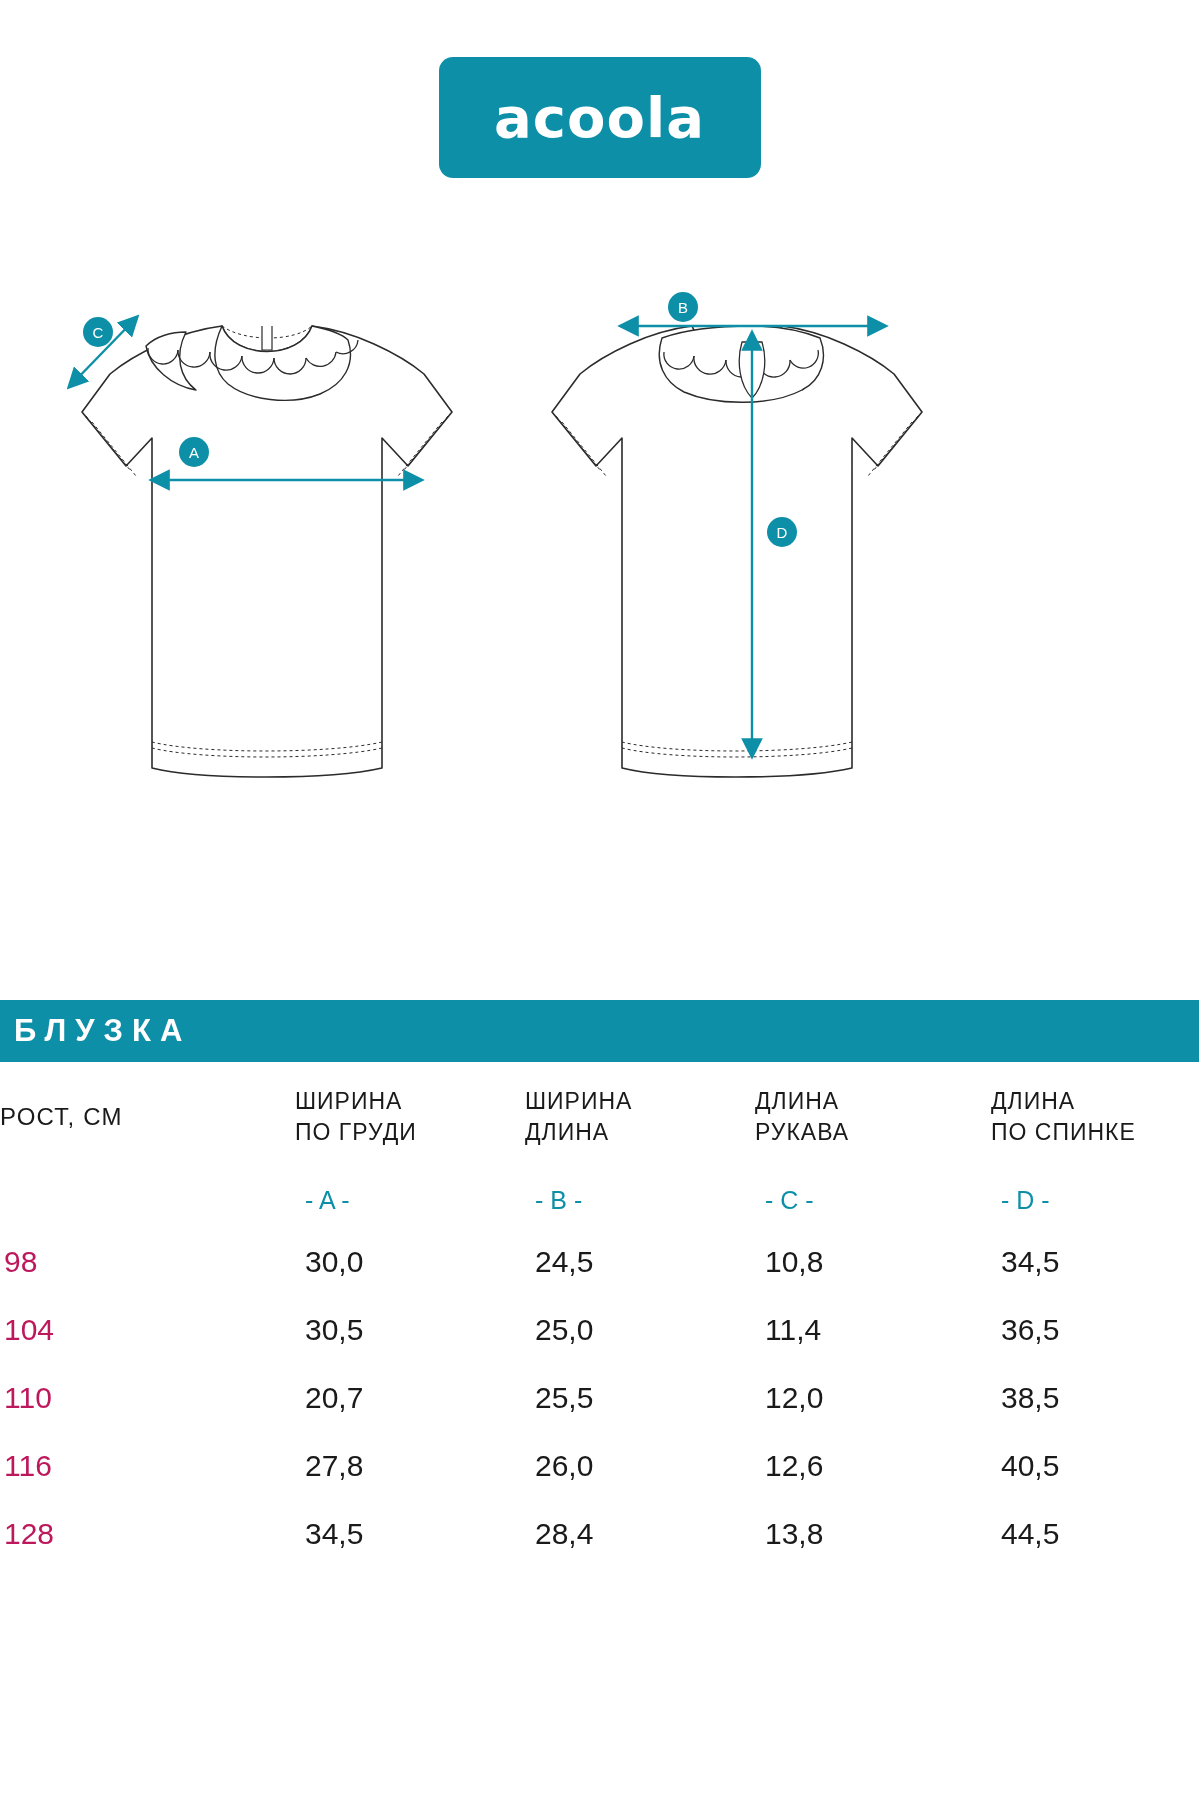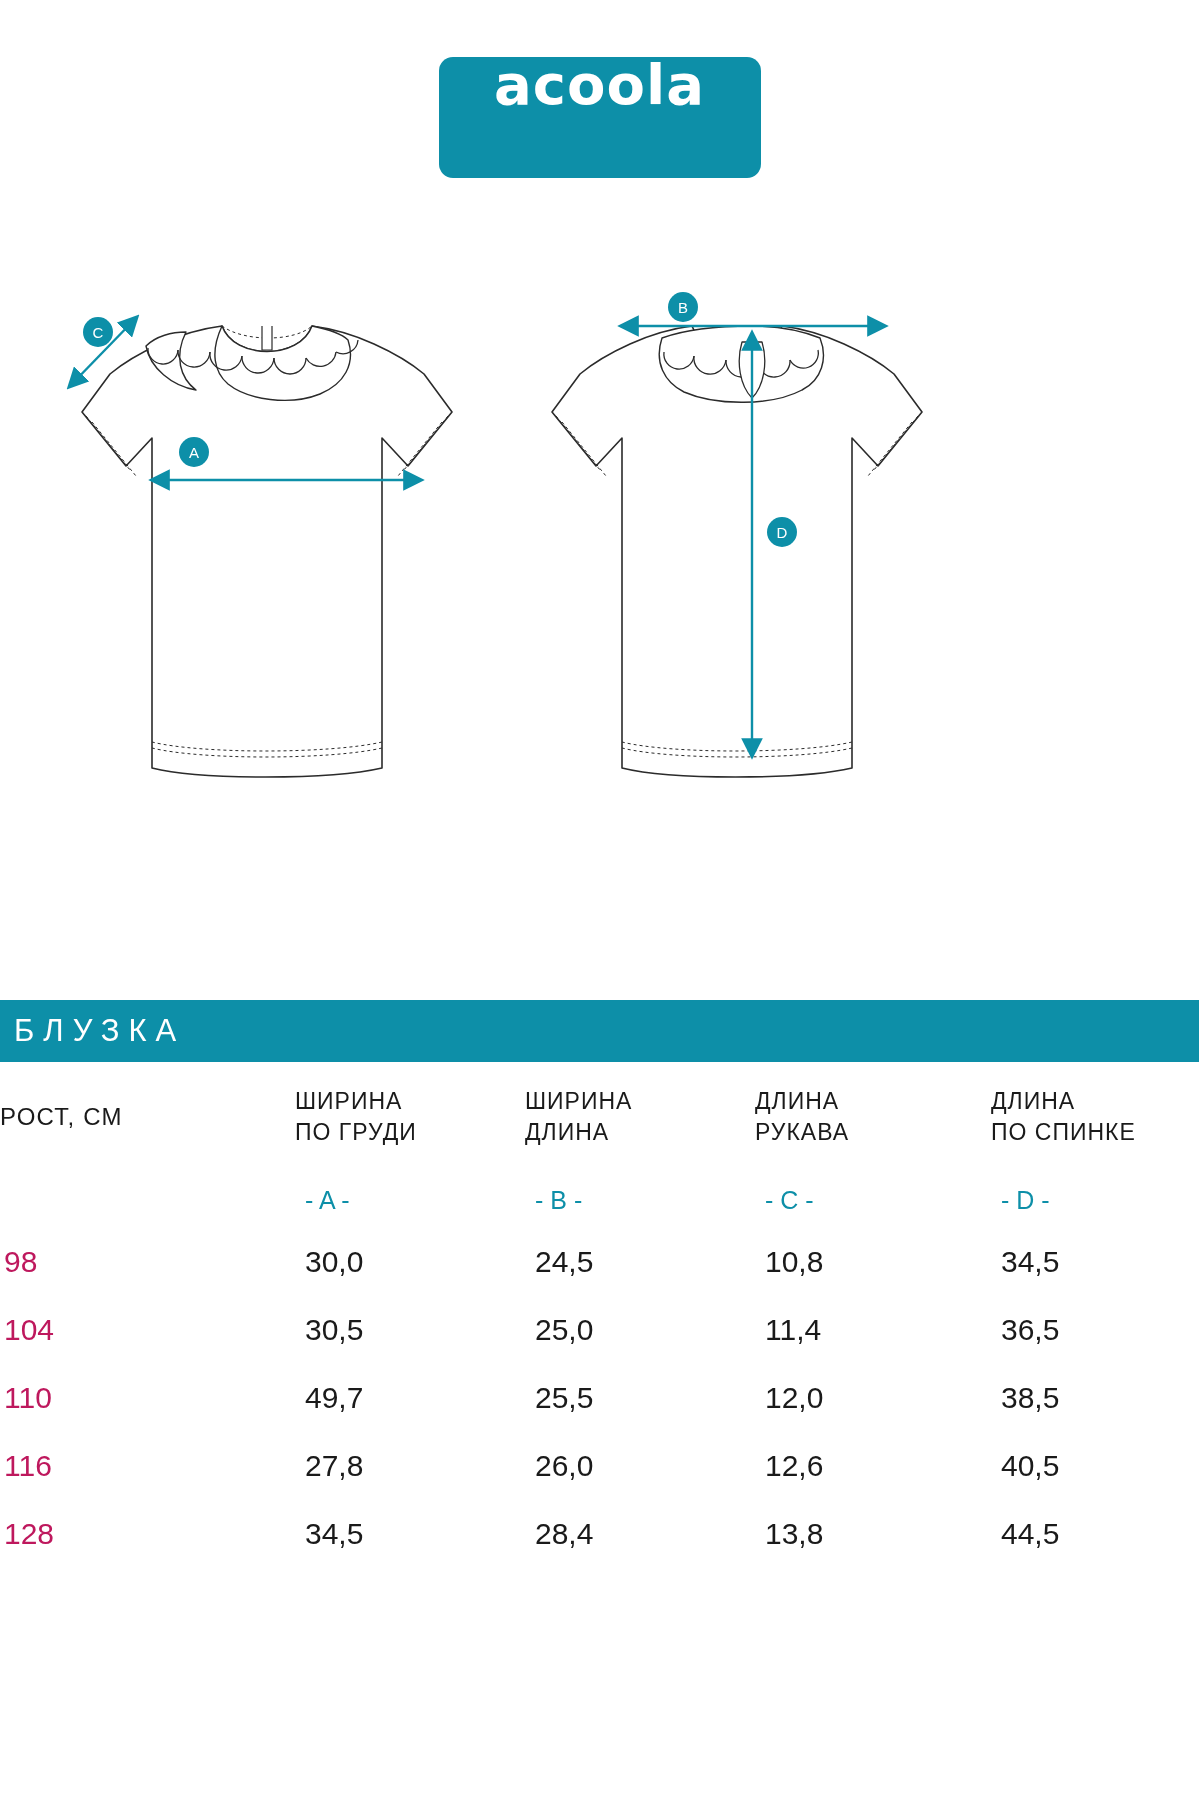--- a/index.html
+++ b/index.html
@@ -23,20 +23,21 @@
     top: 57px;
     display: flex;
     justify-content: center;
   }
   .logo-box {
     width: 322px;
     height: 121px;
     background: #0d8fa8;
     border-radius: 14px;
     display: flex;
+    align-items: center;
     justify-content: center;
   }
   .logo-text {
     font-family: "DejaVu Sans", sans-serif;
     font-weight: bold;
     font-size: 56px;
     letter-spacing: 1px;
     color: #ffffff;
     line-height: 1;
     user-select: none;
@@ -58,21 +59,21 @@
     top: 1000px;
     width: 1199px;
     height: 62px;
     background: #0d8fa8;
     display: flex;
     align-items: center;
   }
   .title-bar h1 {
     margin: 0 0 0 14px;
     font-size: 31px;
-    font-weight: normal;
+    font-weight: bold;
     letter-spacing: 9px;
     color: #ffffff;
   }
 
   
   .size-table {
     position: absolute;
     left: 0;
     top: 1062px;
     width: 1199px;
@@ -322,21 +323,21 @@
     </tr>
     <tr class="data-row">
       <td class="sizecell">104</td>
       <td>30,5</td>
       <td>25,0</td>
       <td>11,4</td>
       <td>36,5</td>
     </tr>
     <tr class="data-row">
       <td class="sizecell">110</td>
-      <td>49,7</td>
+      <td>20,7</td>
       <td>25,5</td>
       <td>12,0</td>
       <td>38,5</td>
     </tr>
     <tr class="data-row">
       <td class="sizecell">116</td>
       <td>27,8</td>
       <td>26,0</td>
       <td>12,6</td>
       <td>40,5</td>

